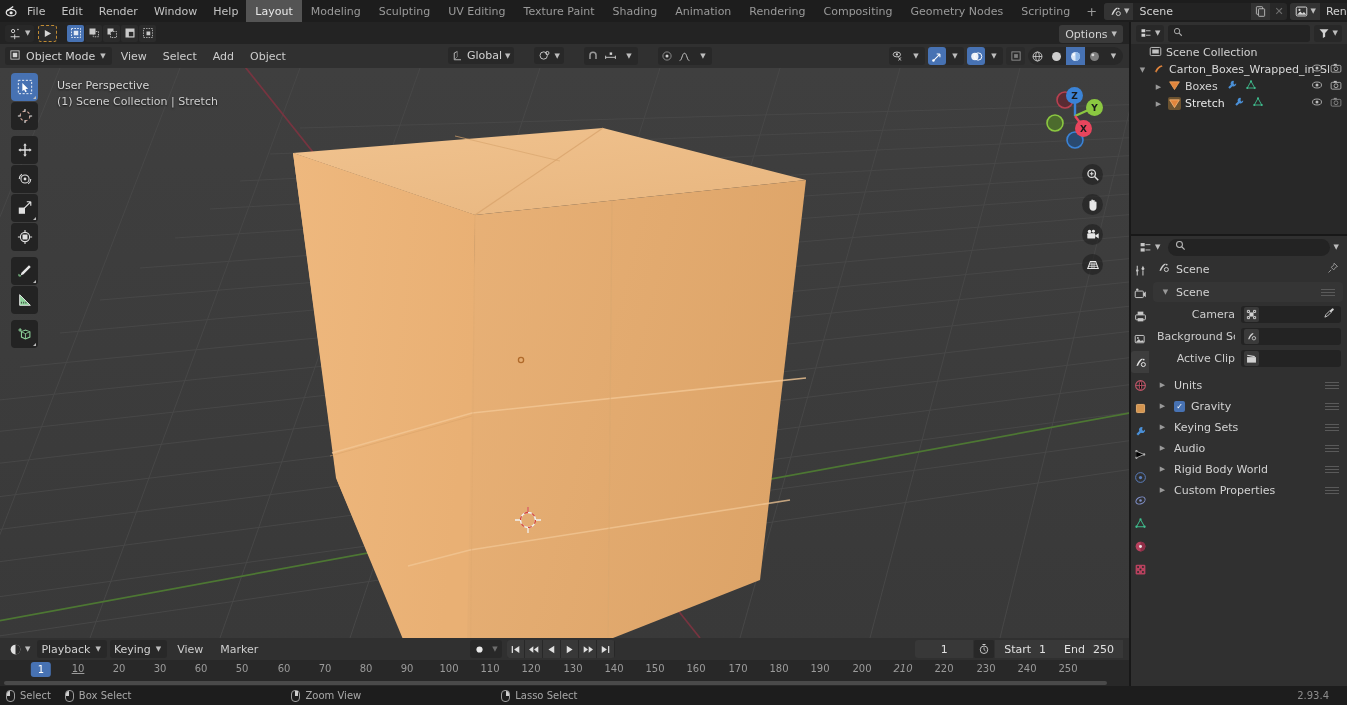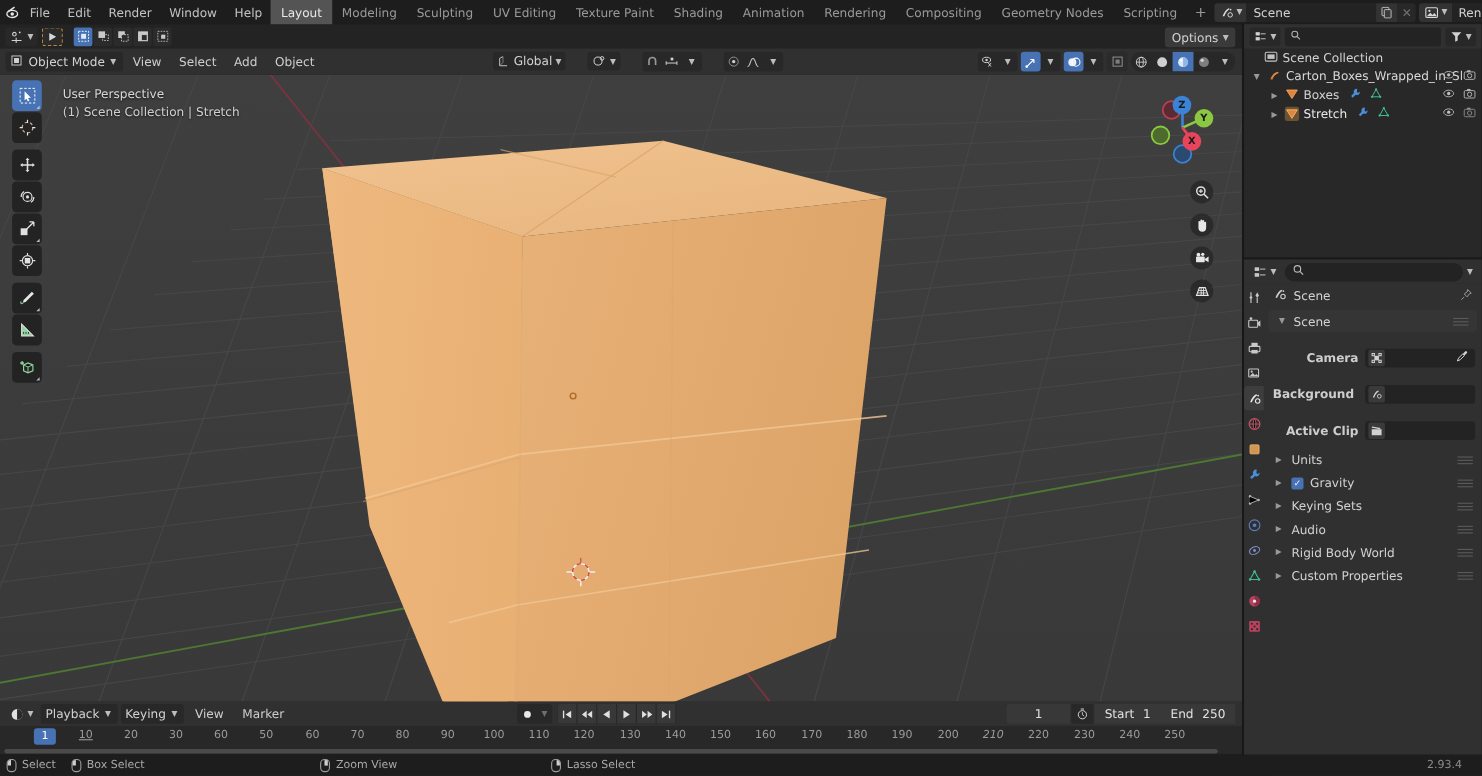--- a/index.html
+++ b/index.html
@@ -100,21 +100,21 @@
   .ptab.active::before { content:''; position:absolute; left:0; top:-3px; width:18px; height:22px;
     background:#3d3d3d; border-radius:3px 0 0 3px; }
   .ptab svg, .ptab span { position:relative; z-index:2; }
   .props-body { position:absolute; left:18px; top:22px; right:0; bottom:0; background:#303030; }
   .breadcrumb { height:22px; display:flex; align-items:center; gap:6px; padding:0 8px; }
   .panel-head { height:20px; display:flex; align-items:center; gap:6px; padding:0 8px;
     background:#353535; border-radius:4px; margin:2px 4px 0 4px; }
   .panel-head .tri { width:9px; }
   .grip { margin-left:auto; width:14px; display:flex; flex-direction:column; gap:2px; }
   .grip i { display:block; height:1px; background:#5a5a5a; }
-  .prop-row { height:20px; display:flex; align-items:center; gap:6px; padding:0 6px 0 8px; margin-top:13px;font-weight:bold; }
+  .prop-row { height:20px; display:flex; align-items:center; gap:6px; padding:0 6px 0 8px; margin-top:2px; }
   .prop-label { width:78px; text-align:right; color:#cdcdcd; font-size:11px; white-space:nowrap; overflow:hidden; }
   .prop-field { flex:1; height:17px; background:#232323; border-radius:3px; display:flex;
     align-items:center; padding:0 3px; gap:4px; }
   .field-ico { width:15px; height:15px; background:#3a3a3a; border-radius:2px;
     display:flex; align-items:center; justify-content:center; }
   .eyedrop { margin-left:auto; padding-right:3px; }
   .closed-panel { height:20px; display:flex; align-items:center; gap:6px; padding:0 8px; margin-top:1px; }
   .cb { width:11px; height:11px; border-radius:2px; background:#4772b3;
     display:flex; align-items:center; justify-content:center; color:#fff; font-size:8px; }
 

